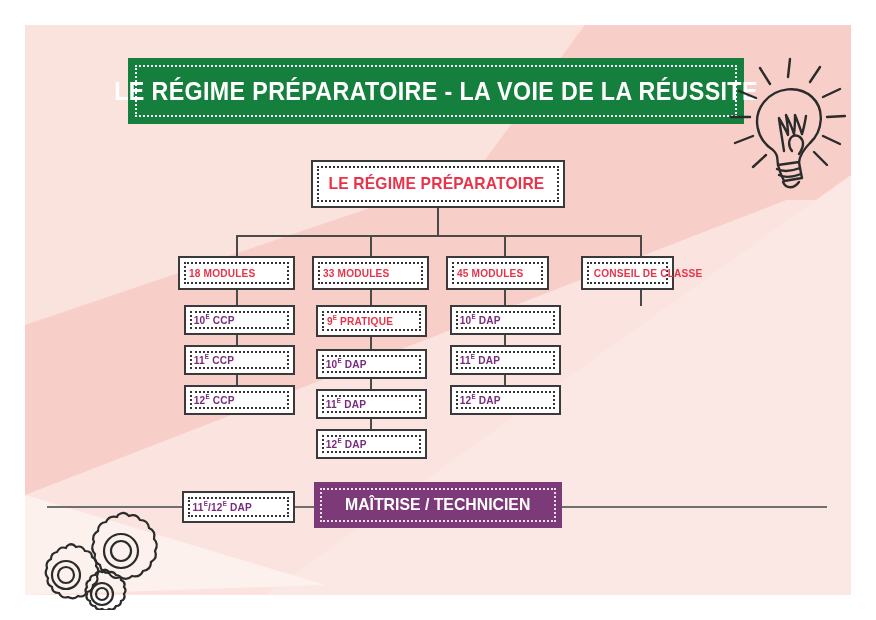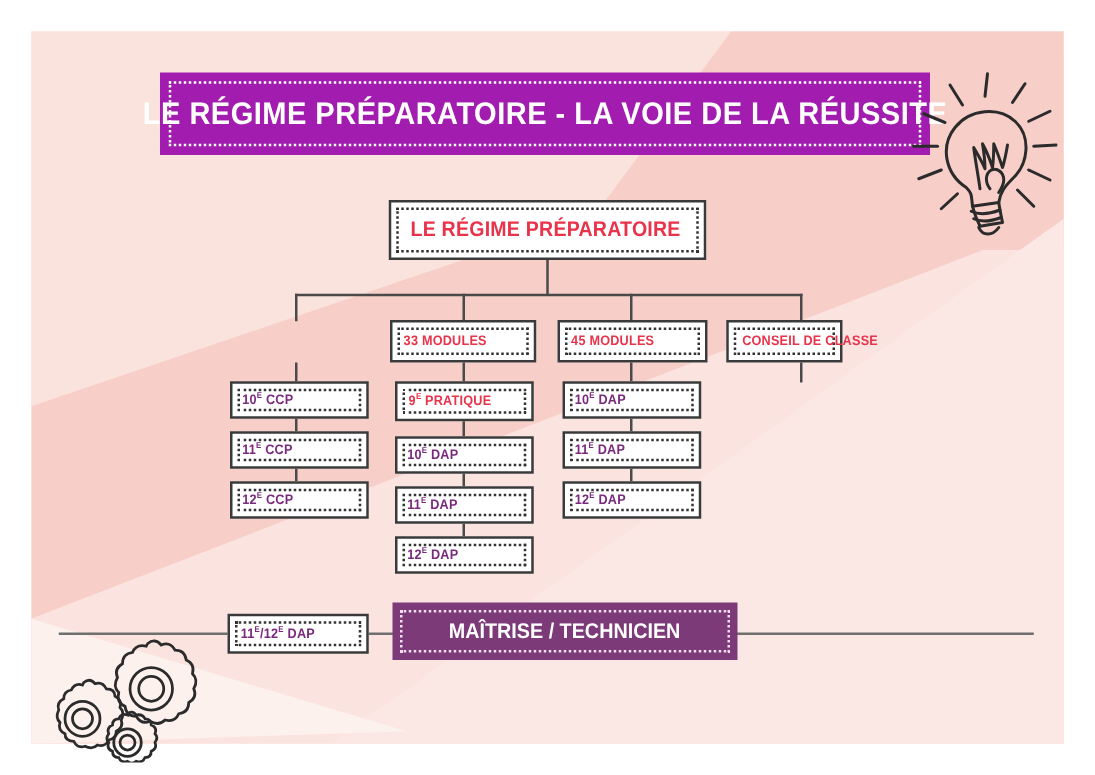--- a/index.html
+++ b/index.html
@@ -33,21 +33,21 @@
   }
   .bg-svg { position: absolute; left: 0; top: 0; }
 
   
   .title-banner {
     position: absolute;
     left: 128px;
     top: 58px;
     width: 616px;
     height: 66px;
-    background: #a21caf;
+    background: #15803d;
     box-sizing: border-box;
     display: flex;
     align-items: center;
     justify-content: center;
   }
   .title-inner {
     position: absolute;
     left: 7px;
     top: 7px;
     right: 7px;
@@ -120,21 +120,21 @@
     width: 780px;
     height: 2px;
     background: #6f6f6f;
   }
 
   
   .maitrise {
     position: absolute;
     left: 314px;
     top: 482px;
-    width: 276px;
+    width: 248px;
     height: 46px;
     background: #7c3a78;
     box-sizing: border-box;
   }
   .maitrise .inner {
     position: absolute;
     left: 6px; top: 6px; right: 6px; bottom: 6px;
     border: 2px dotted #f2dff0;
     display: flex; align-items: center; justify-content: center;
   }
@@ -245,20 +245,25 @@
     </div>
   </div>
 
   <div class="conn v" style="left:437px; top:208px; height:28px;"></div>
   <div class="conn h" style="left:236px; top:235px; width:406px;"></div>
   <div class="conn v" style="left:236px; top:235px; height:22px;"></div>
   <div class="conn v" style="left:370px; top:235px; height:22px;"></div>
   <div class="conn v" style="left:504px; top:235px; height:22px;"></div>
   <div class="conn v" style="left:640px; top:235px; height:22px;"></div>
 
+  <div class="node" style="left:178px; top:256px; width:117px; height:34px;">
+    <div class="inner">
+      <span class="lbl red">18 MODULES</span>
+    </div>
+  </div>
   <div class="conn v" style="left:236px; top:290px; height:16px;"></div>
 
   <div class="node" style="left:184px; top:305px; width:111px; height:30px;">
     <div class="inner">
       <span class="lbl purple">10<sup class="e">E</sup> CCP</span>
     </div>
   </div>
   <div class="conn v" style="left:236px; top:335px; height:11px;"></div>
 
   <div class="node" style="left:184px; top:345px; width:111px; height:30px;">
@@ -301,21 +306,21 @@
     </div>
   </div>
   <div class="conn v" style="left:370px; top:419px; height:11px;"></div>
 
   <div class="node" style="left:316px; top:429px; width:111px; height:30px;">
     <div class="inner">
       <span class="lbl purple">12<sup class="e">E</sup> DAP</span>
     </div>
   </div>
 
-  <div class="node" style="left:446px; top:256px; width:120px; height:34px;">
+  <div class="node" style="left:446px; top:256px; width:103px; height:34px;">
     <div class="inner">
       <span class="lbl red">45 MODULES</span>
     </div>
   </div>
   <div class="conn v" style="left:504px; top:290px; height:16px;"></div>
 
   <div class="node" style="left:450px; top:305px; width:111px; height:30px;">
     <div class="inner">
       <span class="lbl purple">10<sup class="e">E</sup> DAP</span>
     </div>

